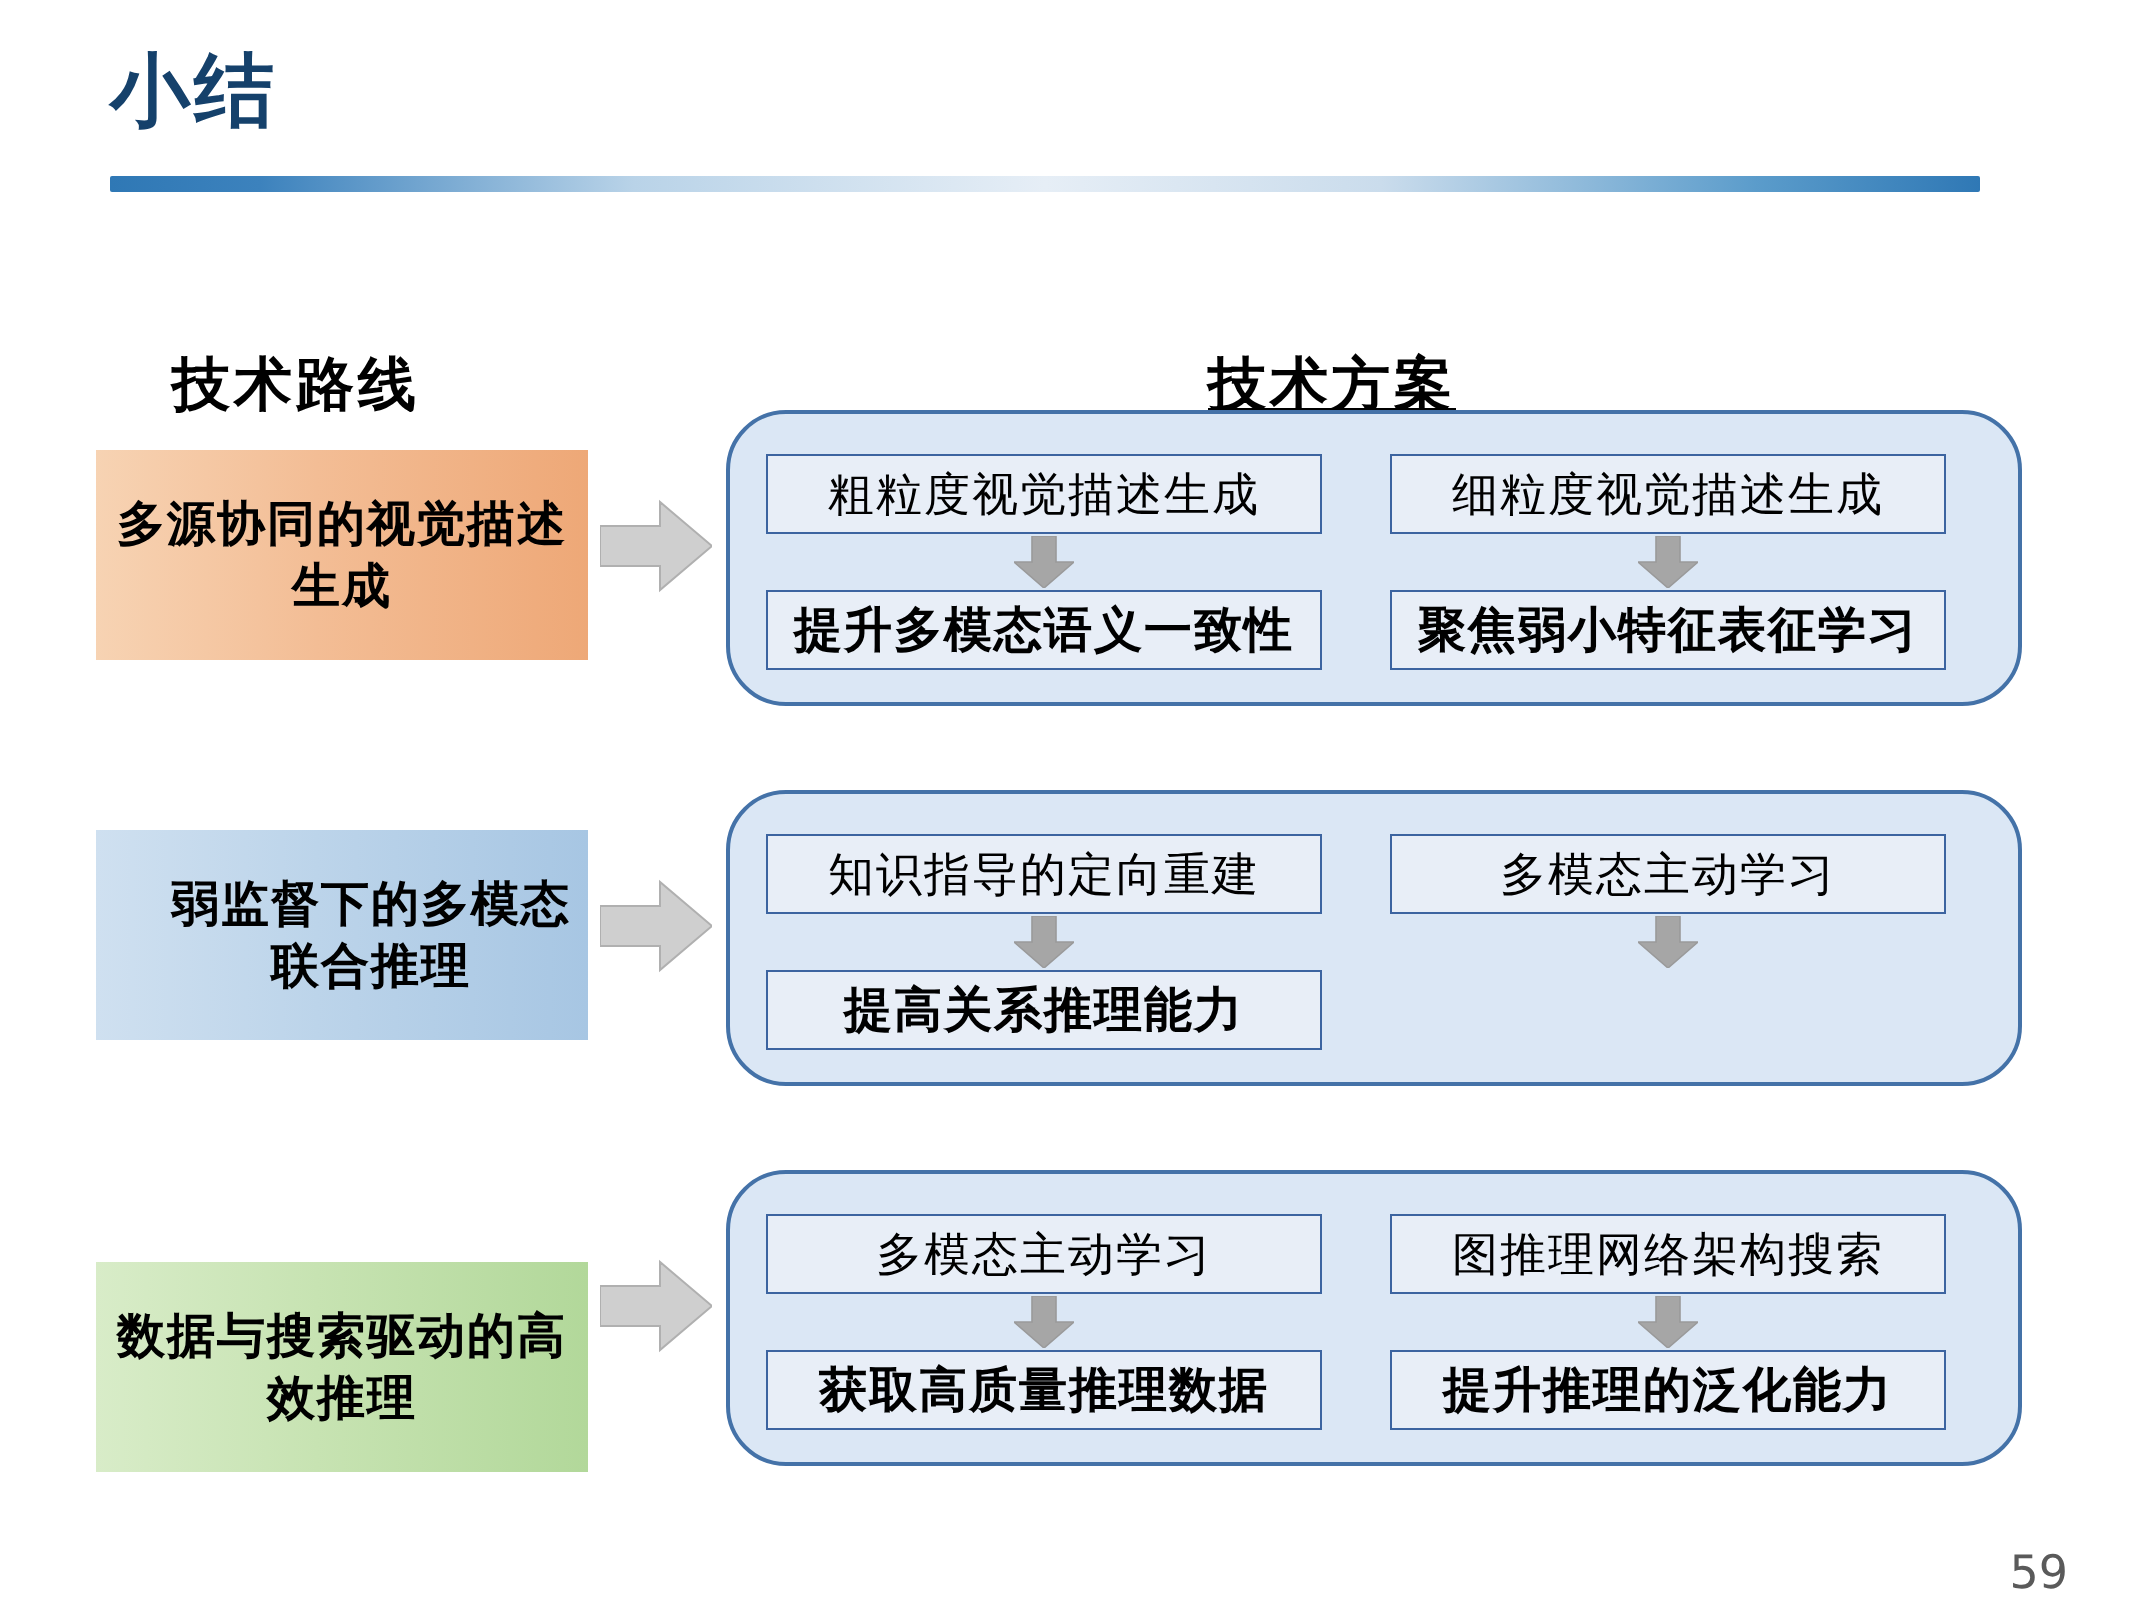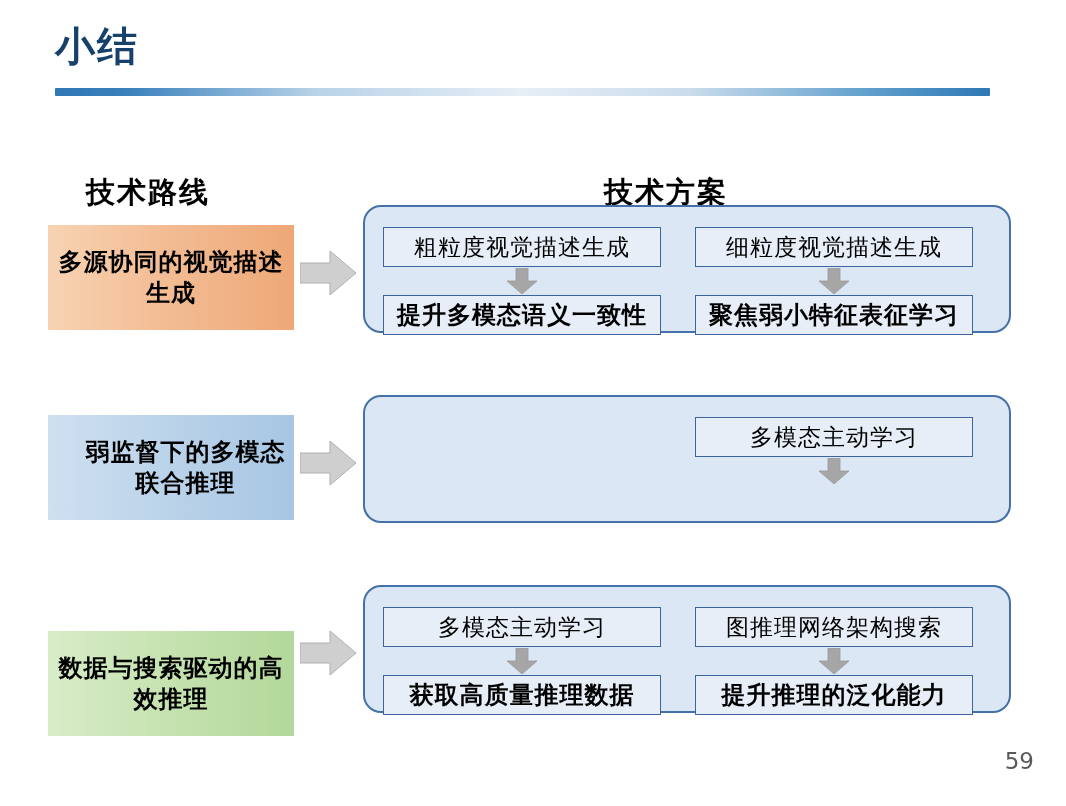--- a/index.html
+++ b/index.html
@@ -48,21 +48,21 @@
   .col-header {
     position: absolute;
     font-size: 29px;
     font-weight: bold;
     color: #000;
     letter-spacing: 2px;
     white-space: nowrap;
     margin-top: 40px;
   }
   #header-route { left: 86px;  top: 133px; }
-  #header-plan  { left: 604px; top: 133px; }
+  #header-plan  { left: 604px; top: 133px; text-decoration: underline; }
 
   
   .row {
     position: absolute;
     left: 0;
     width: 1066px;
     height: 160px;
   }
   #row-0 { top: 205px; }
   #row-1 { top: 395px; }
@@ -108,24 +108,24 @@
     height: 48px;
   }
   .arrow-right svg { display: block; }
 
   
   .plan-panel {
     position: absolute;
     left: 363px;
     top: 0px;
     width: 648px;
-    height: 128px;
+    height: 148px;
     background: #dbe7f5;
     border: 2px solid #4472a8;
-    border-radius: 18px;
+    border-radius: 30px;
     box-sizing: border-box;
   }
 
   .plan-col {
     position: absolute;
     top: 20px;
     width: 278px;
   }
   .plan-col.left  { left: 18px; }
   .plan-col.right { left: 330px; }
@@ -157,21 +157,21 @@
     display: flex;
     align-items: center;
     justify-content: center;
   }
   .arrow-down svg { display: block; }
 
   
   #page-number {
     position: absolute;
     right: 32px;
-    bottom: 32px;
+    bottom: 6px;
     font-size: 23px;
     color: #5a5a5a;
   }
 </style>
 </head>
 <body>
 
 <div id="slide-title">小结</div>
 <div id="title-rule"></div>
 
@@ -214,20 +214,29 @@
 
   <div class="cat-chip blue">弱监督下的多模态联合推理</div>
 
   <div class="arrow-right">
     <svg width="56" height="48" viewBox="0 0 56 48">
       <polygon points="0,14 30,14 30,2 56,24 30,46 30,34 0,34" fill="#cfcfcf" stroke="#b0b0b0" stroke-width="1"></polygon>
     </svg>
   </div>
 
   <div class="plan-panel">
+    <div class="plan-col left">
+      <div class="plan-box approach">知识指导的定向重建</div>
+      <div class="arrow-down">
+        <svg width="30" height="26" viewBox="0 0 30 26">
+          <polygon points="9,0 21,0 21,13 30,13 15,26 0,13 9,13" fill="#a6a6a6" stroke="#9a9a9a" stroke-width="0.8"></polygon>
+        </svg>
+      </div>
+      <div class="plan-box result">提高关系推理能力</div>
+    </div>
     <div class="plan-col right">
       <div class="plan-box approach">多模态主动学习</div>
       <div class="arrow-down">
         <svg width="30" height="26" viewBox="0 0 30 26">
           <polygon points="9,0 21,0 21,13 30,13 15,26 0,13 9,13" fill="#a6a6a6" stroke="#9a9a9a" stroke-width="0.8"></polygon>
         </svg>
       </div>
     </div>
   </div>
 </div>

